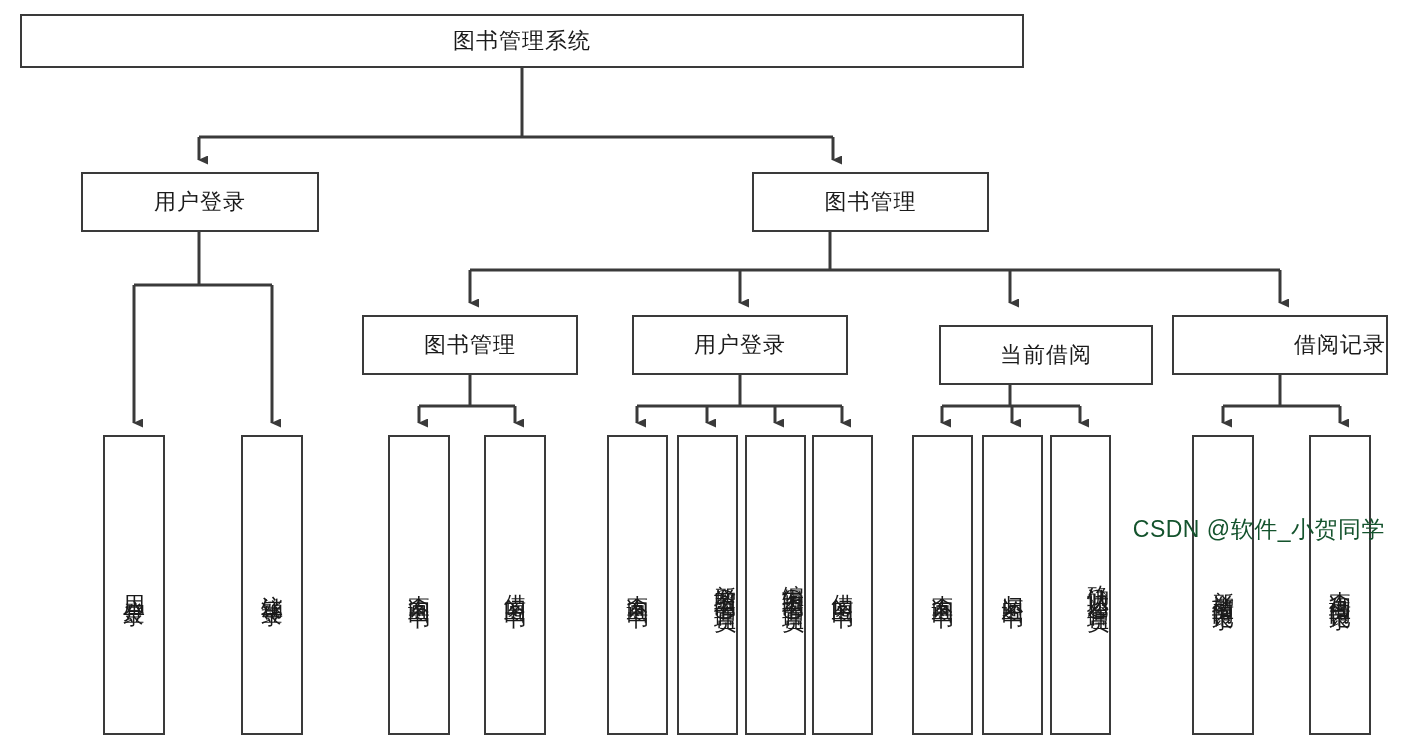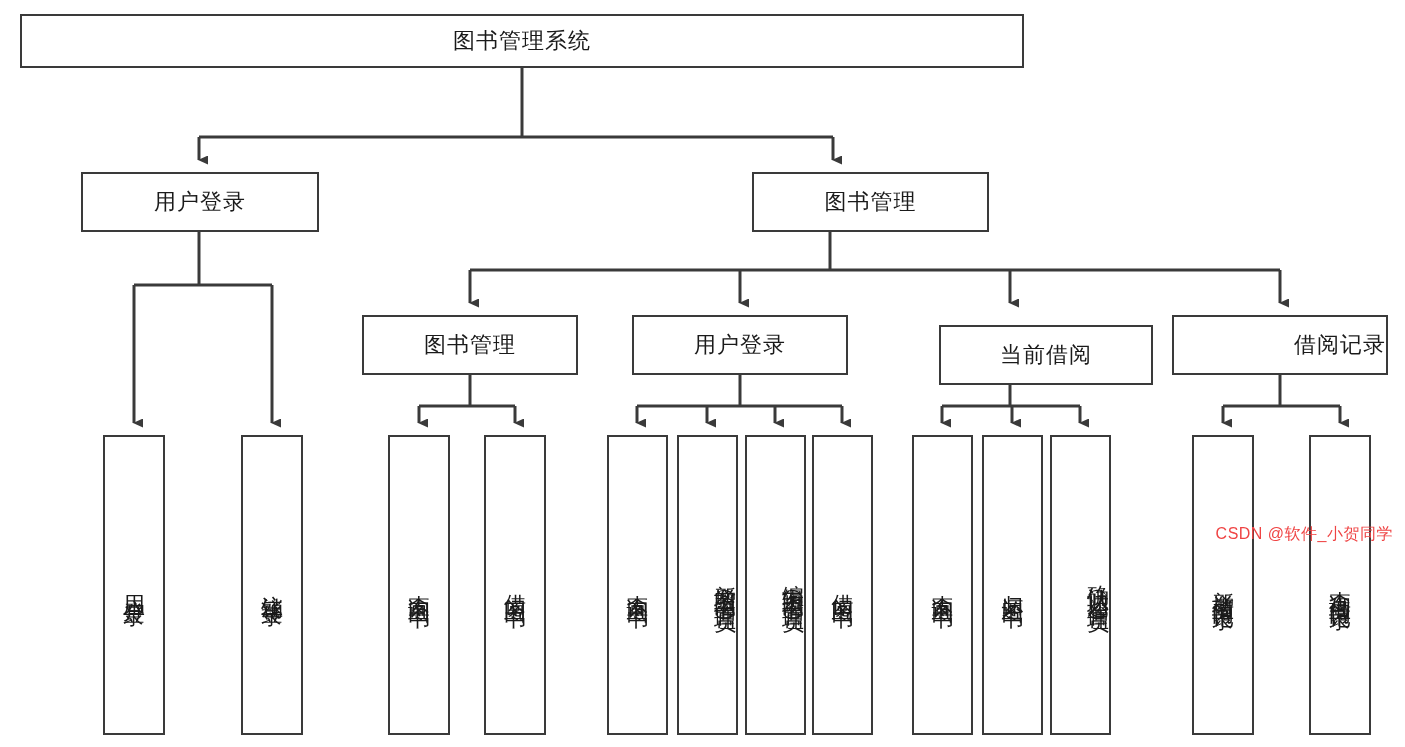--- a/index.html
+++ b/index.html
@@ -51,24 +51,24 @@
   svg.connectors {
     position: absolute;
     left: 0;
     top: 0;
     width: 1405px;
     height: 747px;
     pointer-events: none;
   }
   .watermark {
     position: absolute;
-    right: 12px;
+    right: 20px;
     bottom: 6px;
-    font-size: 16px;
-    color: #ef4444;
+    font-size: 23px;
+    color: #14532d;
     white-space: nowrap;
     letter-spacing: 0.5px;
   }
 </style>
 </head>
 <body>
 
 <div id="diagram-root">
 
   <svg class="connectors" viewBox="0 0 1405 747" xmlns="http://www.w3.org/2000/svg">

